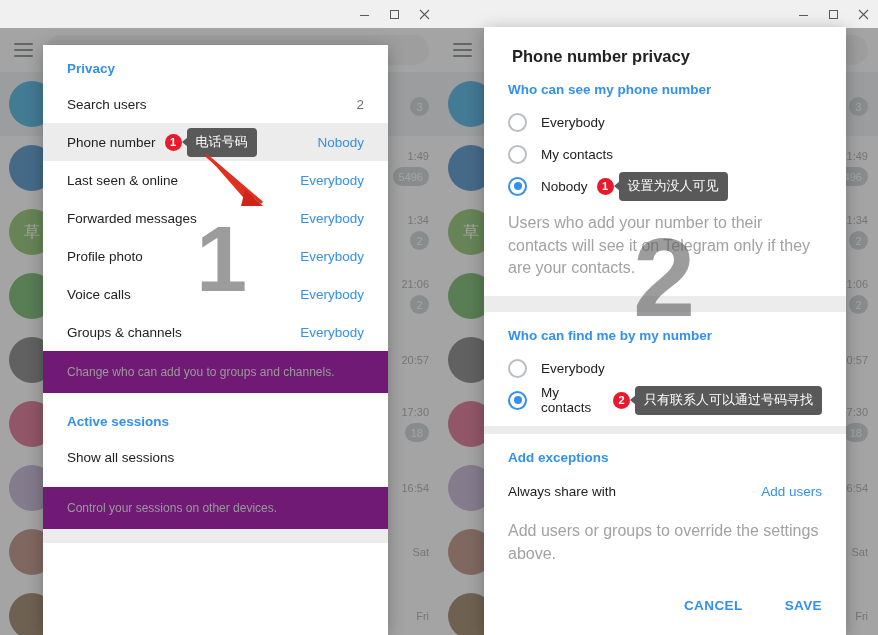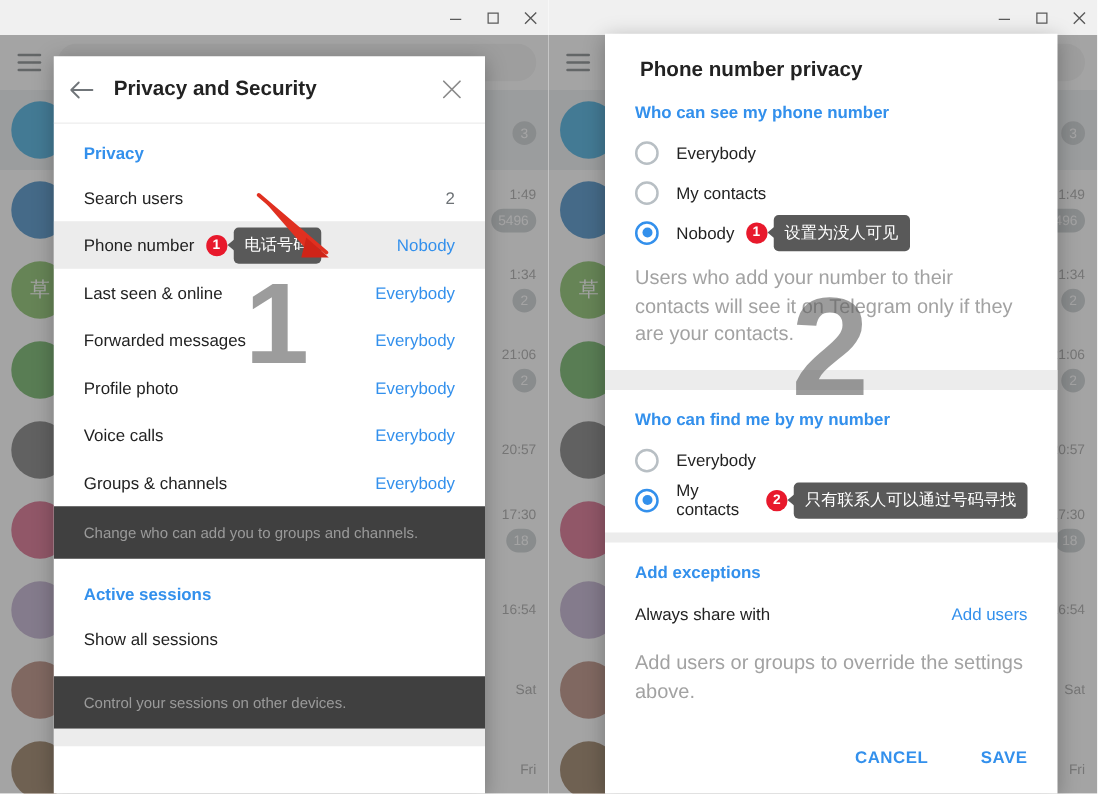--- a/index.html
+++ b/index.html
@@ -109,21 +109,21 @@
   .opt-row {
     height: 38px; display: flex; align-items: center;
     padding: 0 24px; position: relative;
   }
   .opt-row.hl { background: #ececec; }
   .opt-label { font-size: 13.5px; color: #222; flex: none; }
   .opt-spacer { flex: 1; }
   .opt-value { font-size: 13.5px; color: #3390ec; }
   .opt-value.plain { color: #6d7276; }
   .hint-band {
-    background: #404040; padding: 14px 24px;
+    background: #701a75; padding: 14px 24px;
     font-size: 12px; color: #9a9a9a;
   }
   .band-gap { background: #ececec; height: 16px; }
   .link-row {
     height: 36px; display: flex; align-items: center;
     padding: 0 24px; font-size: 13.5px;
   }
   .link-row.accent { color: #3390ec; font-weight: bold; }
   .link-row.dark { color: #222; }
 
@@ -309,33 +309,20 @@
             </div>
             <div class="chatright">
               <div class="chattime">Fri</div>
             </div>
           </div>
         </div>
       <div class="tg-dim"></div>
     </div>
 
     <div class="modal modal-left">
-      <div class="m-head">
-        <div class="m-back">
-          <svg width="20" height="16" viewBox="0 0 20 16">
-              <path d="M8 2 L2 8 L8 14 M2 8 H19" stroke="#707579" stroke-width="1.5" fill="none" stroke-linecap="round" stroke-linejoin="round"></path>
-            </svg>
-        </div>
-        <div class="m-title">Privacy and Security</div>
-        <div class="m-close">
-          <svg width="15" height="15" viewBox="0 0 15 15">
-              <path d="M1 1 L14 14 M14 1 L1 14" stroke="#8a8a8a" stroke-width="1.4" fill="none" stroke-linecap="round"></path>
-            </svg>
-        </div>
-      </div>
 
       <div class="sec-title">Privacy</div>
 
       <div id="left-rows">
           <div class="opt-row">
             <span class="opt-label">Search users</span>
             <span class="opt-spacer"></span>
             <span class="opt-value plain">2</span>
           </div>
           <div class="opt-row hl">

